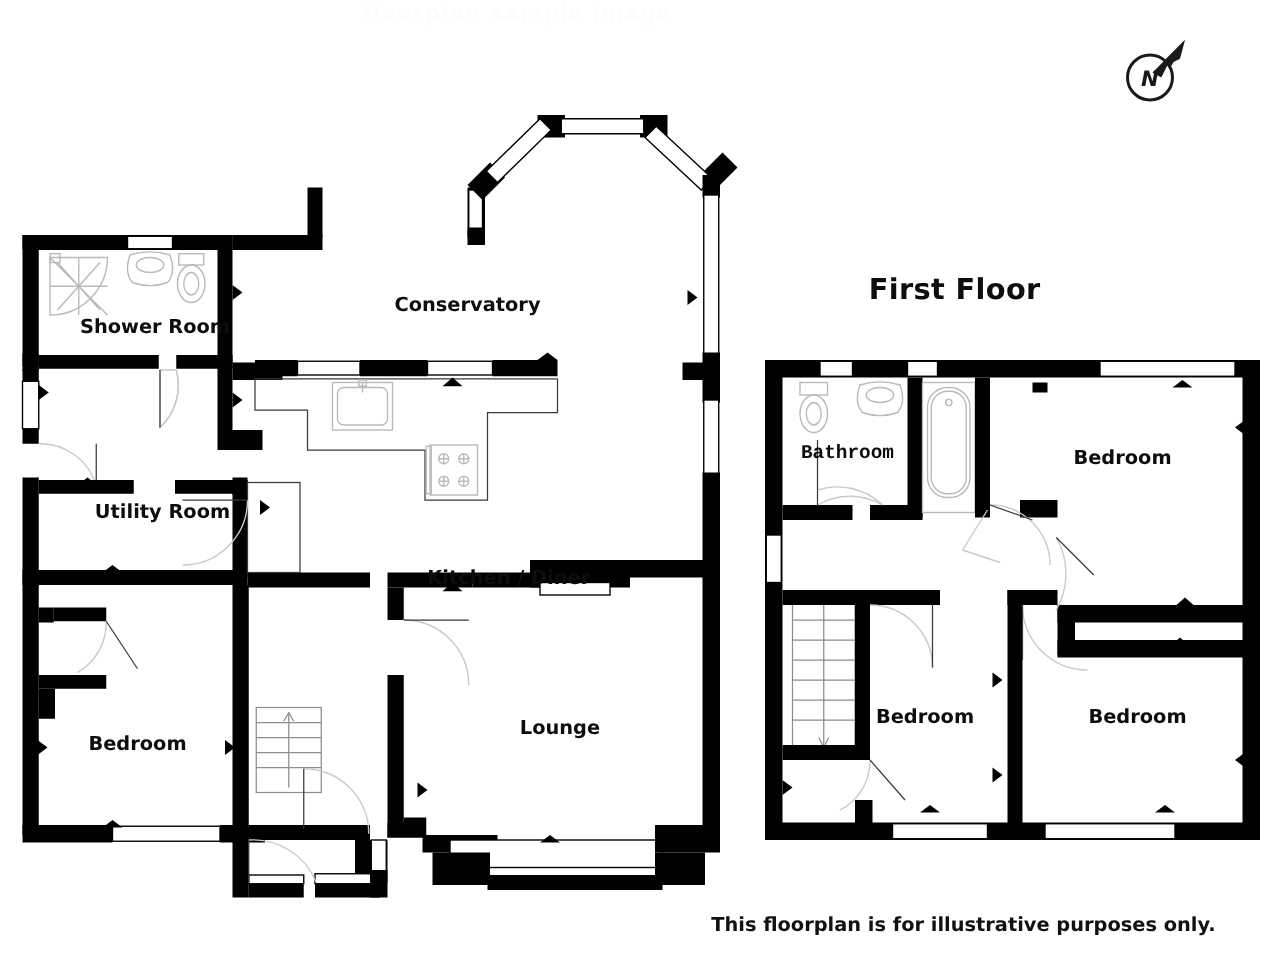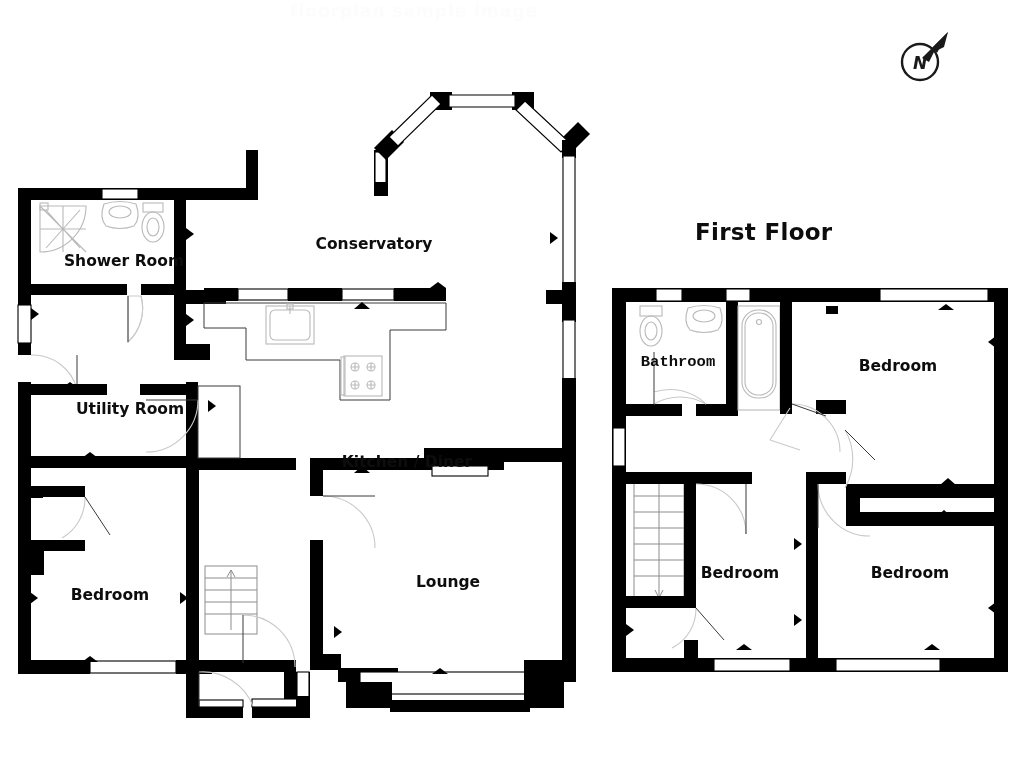--- a/index.html
+++ b/index.html
@@ -385,14 +385,15 @@
   <div class="room-label" style="left:740px; top:564px;">Bedroom</div>
   <div class="room-label" style="left:910px; top:564px;">Bedroom</div>
 
   <svg class="compass" viewBox="0 0 58 58" xmlns="http://www.w3.org/2000/svg">
     <circle cx="24" cy="34" r="18" fill="none" stroke="#1a1a1a" stroke-width="2.4"></circle>
     <polygon points="52,4 26,30 33,34 38,24 48,19" fill="#1a1a1a"></polygon>
     <polygon points="52,4 36,20 41,25" fill="#1a1a1a"></polygon>
     <text x="24" y="41" text-anchor="middle" font-family="DejaVu Sans, Liberation Sans, sans-serif" font-size="17" font-weight="bold" font-style="italic" fill="#1a1a1a">N</text>
   </svg>
 
+  <div class="disclaimer" style="left:569px; top:731px;">This floorplan is for illustrative purposes only.</div>
 
 </div>
 
 </body></html>

